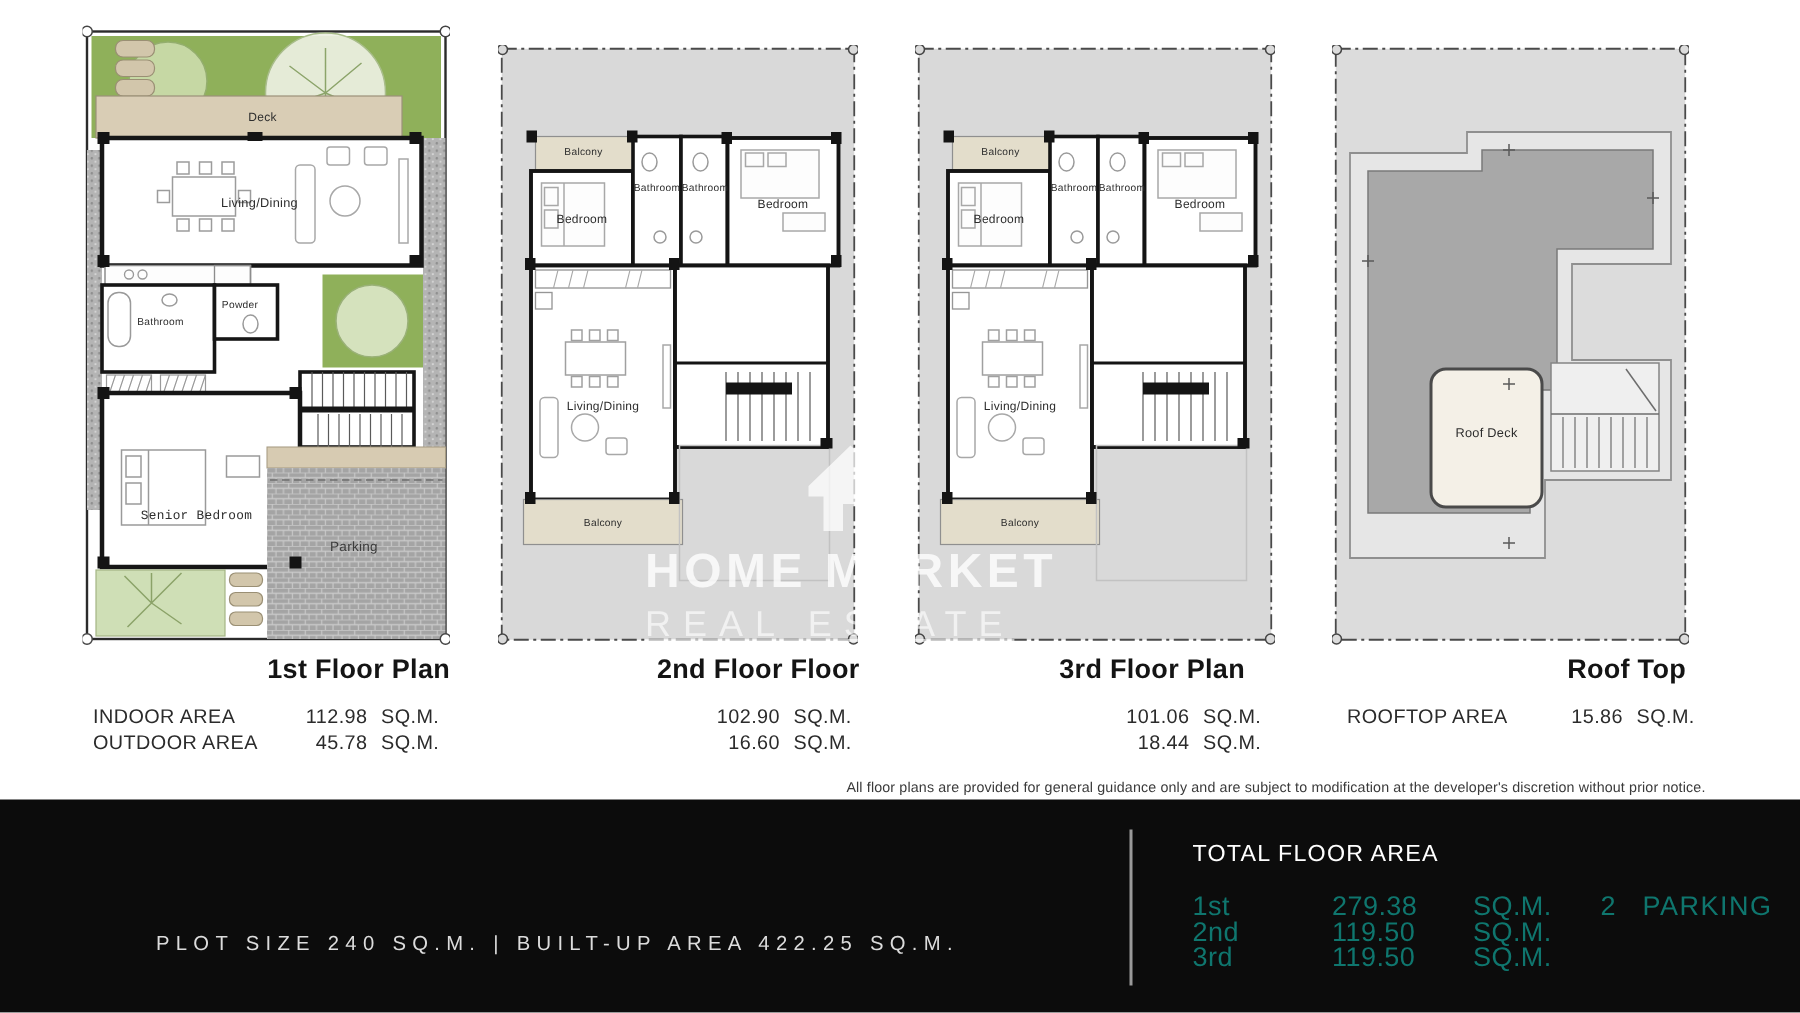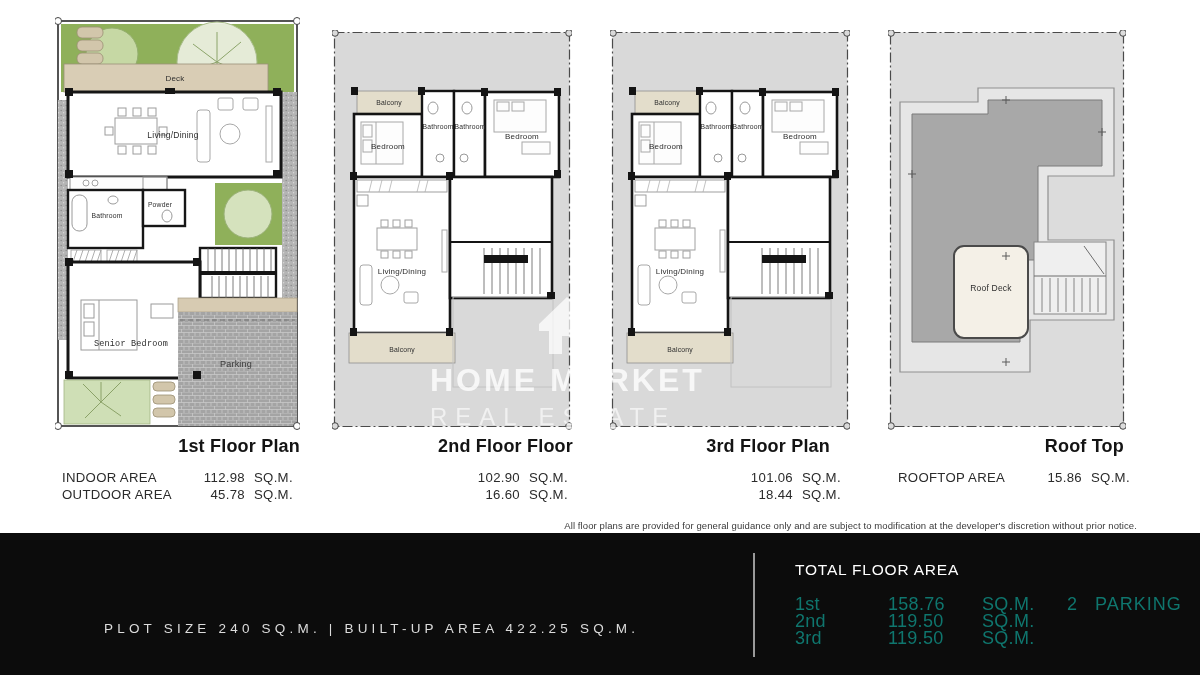--- a/index.html
+++ b/index.html
@@ -431,21 +431,21 @@
 
   <div class="disclaimer">All floor plans are provided for general guidance only and are subject to modification at the developer's discretion without prior notice.</div>
 
   <div class="footer">
     <div class="plot-info">PLOT SIZE 240 SQ.M. | BUILT-UP AREA 422.25 SQ.M.</div>
     <div class="v-divider"></div>
     <div class="total-title">TOTAL FLOOR AREA</div>
     <div class="total-rows">
       <div class="t-row">
         <span class="t-floor">1st</span>
-        <span class="t-val">158.76</span>
+        <span class="t-val">279.38</span>
         <span class="t-unit">SQ.M.</span>
         <span class="t-cnt">2</span>
         <span class="t-cntlbl">PARKING</span>
       </div>
       <div class="t-row">
         <span class="t-floor">2nd</span>
         <span class="t-val">119.50</span>
         <span class="t-unit">SQ.M.</span>
       </div>
       <div class="t-row">

